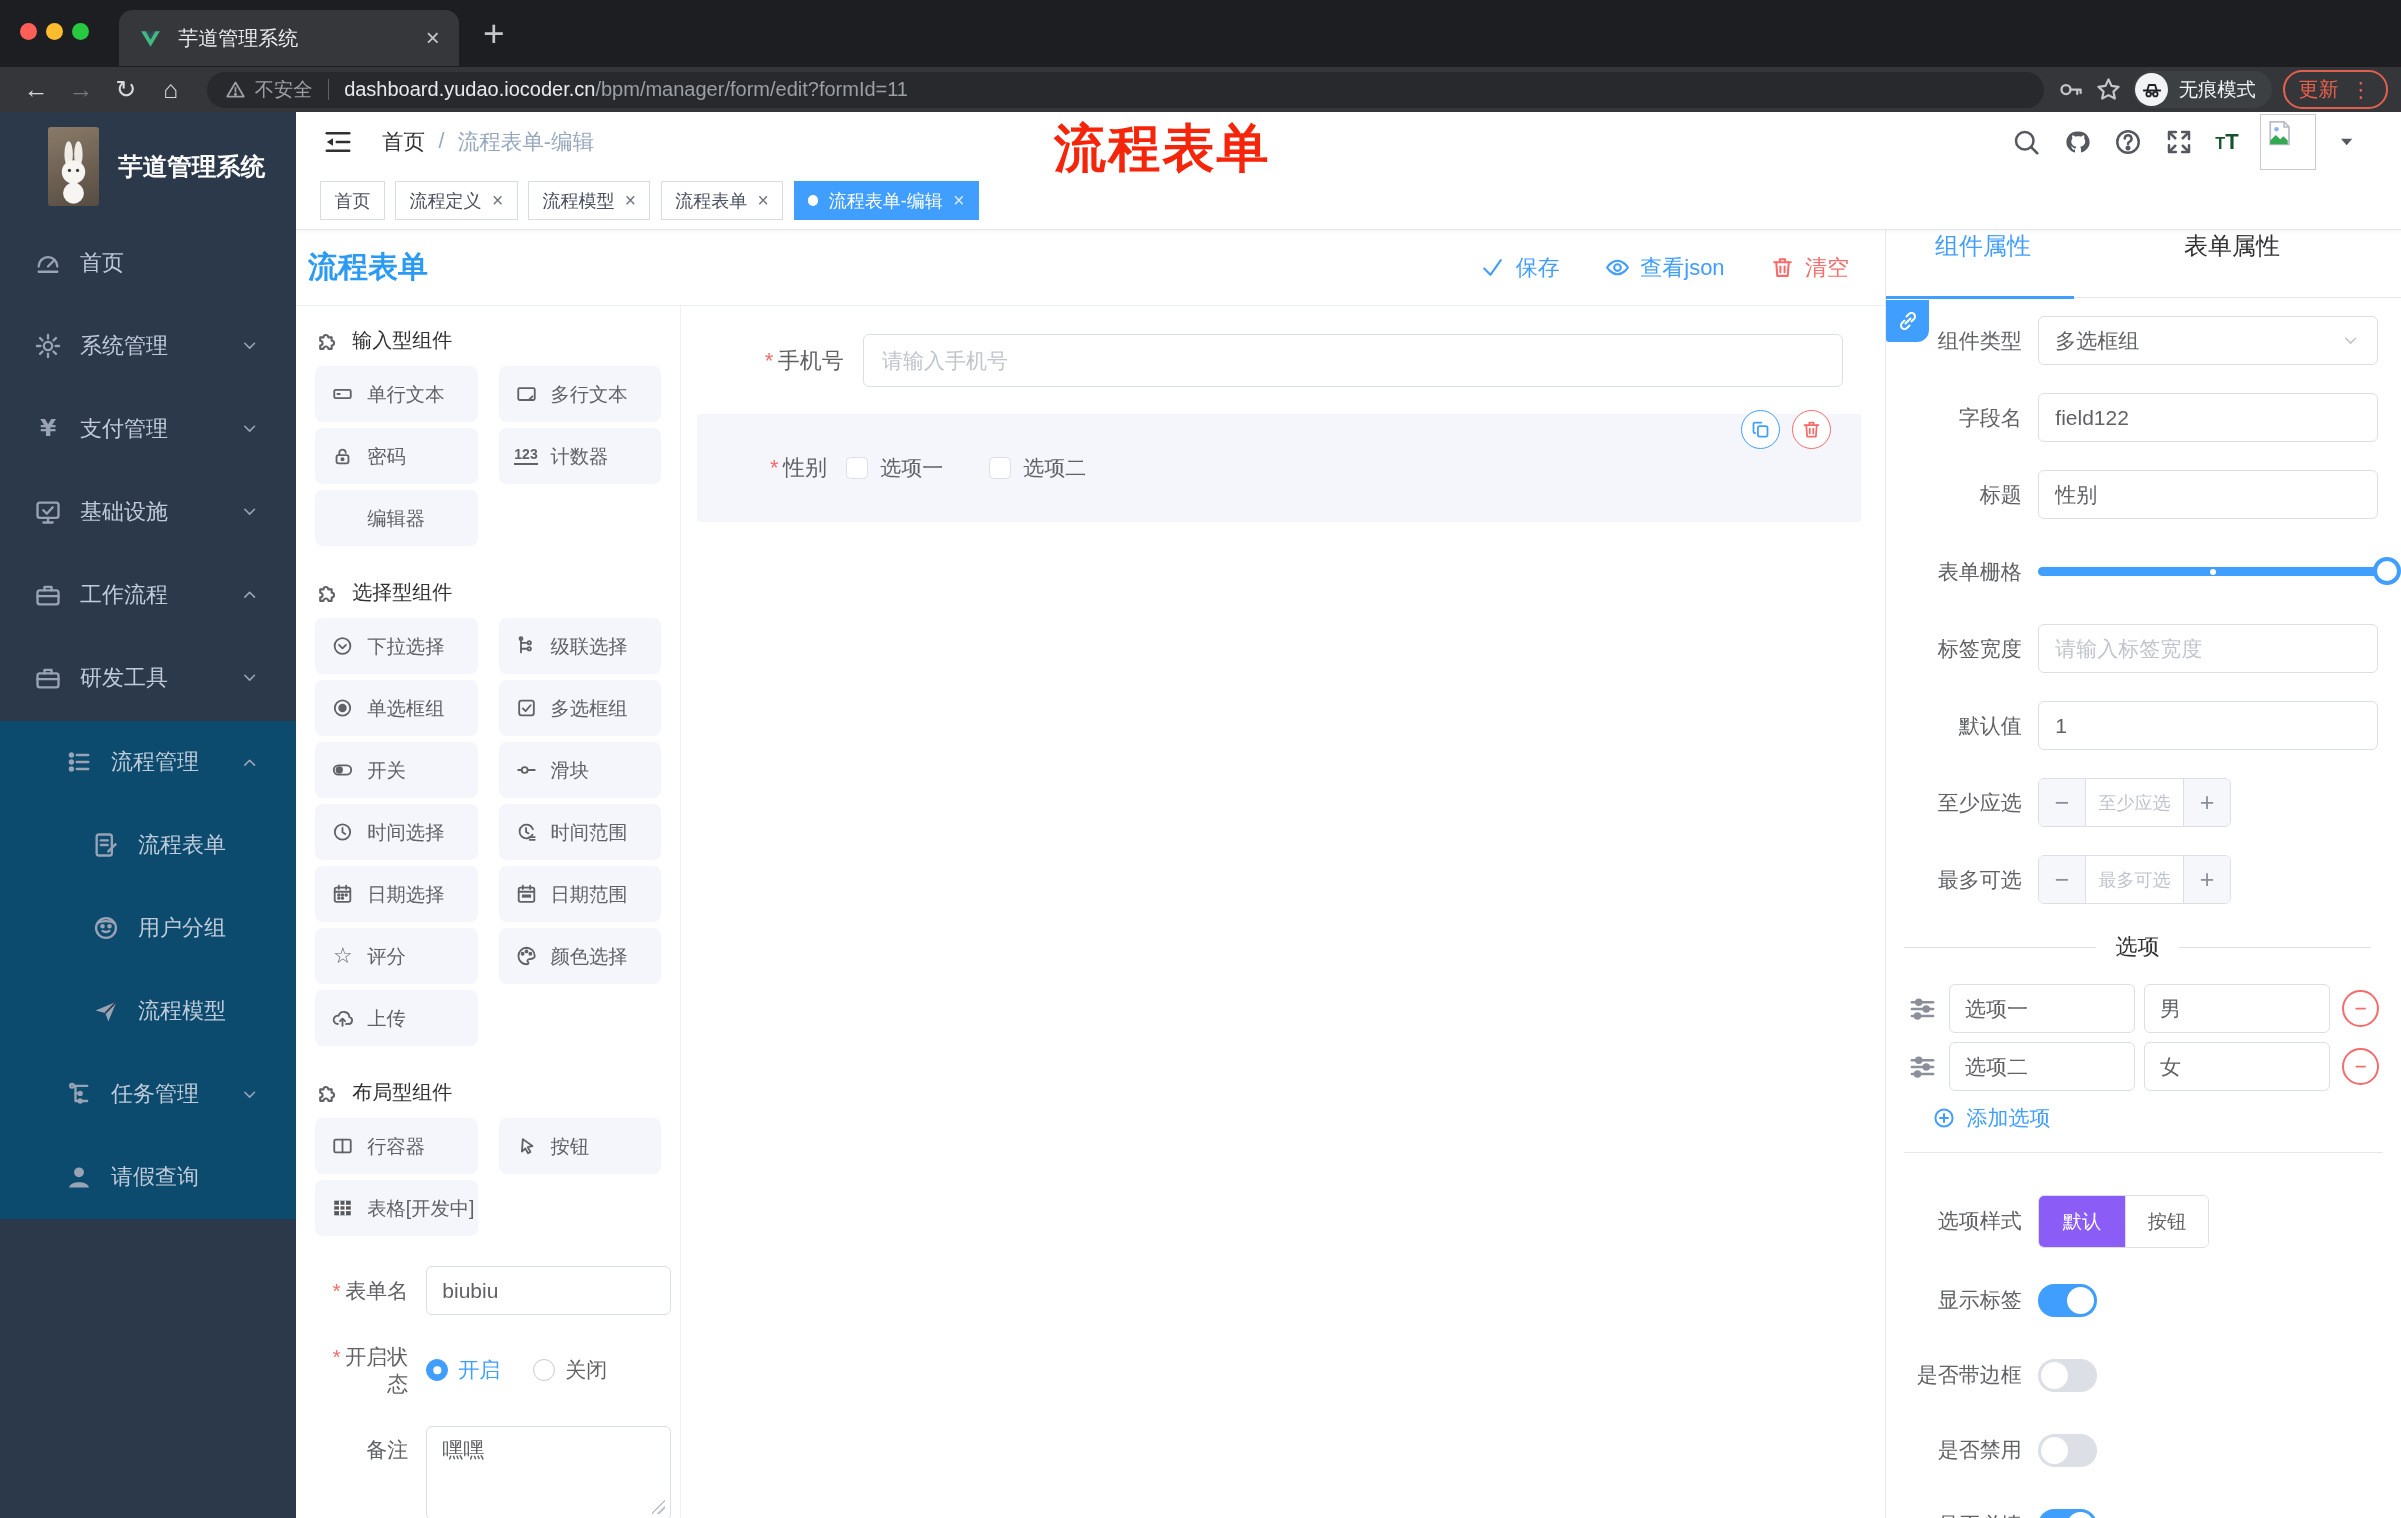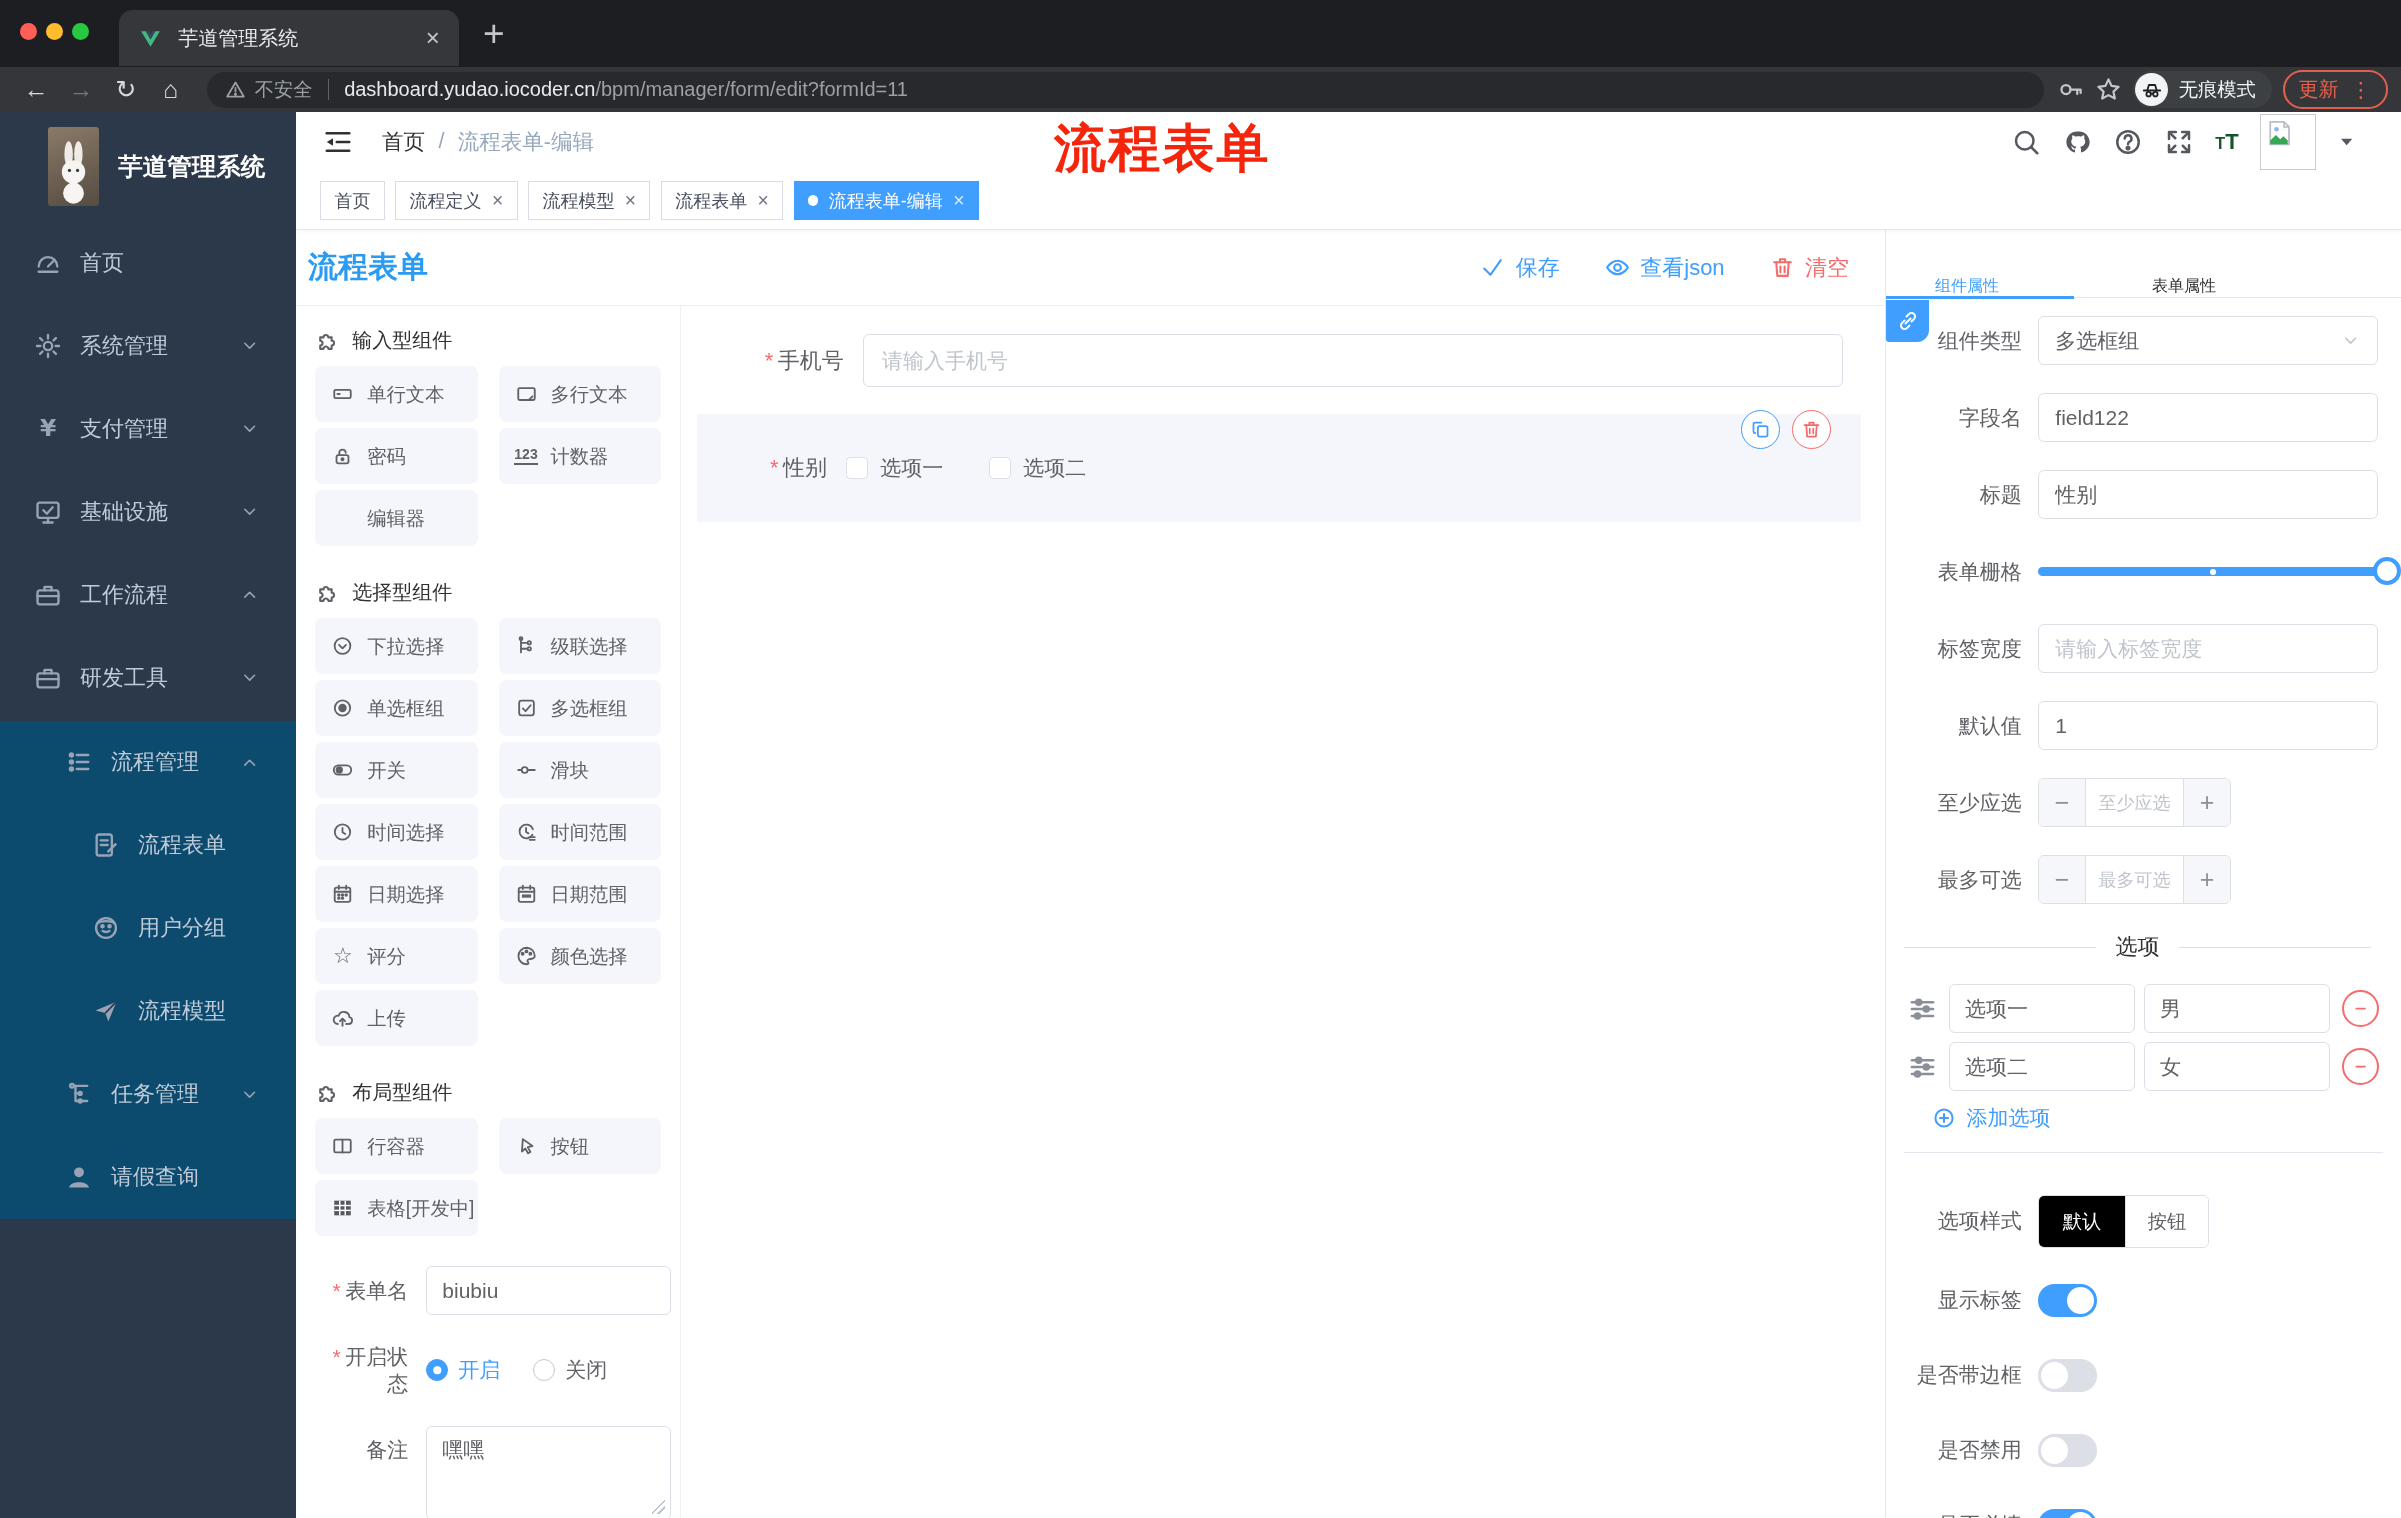--- a/index.html
+++ b/index.html
@@ -147,21 +147,21 @@
   .act-circle { width:39px; height:39px; border-radius:50%; background:#fff; display:flex;
     align-items:center; justify-content:center; cursor:pointer; }
   .act-circle .ic { width:21px; height:21px; }
   .act-copy { border:1.5px solid #409eff; color:#409eff; }
   .act-del { border:1.5px solid #f56c6c; color:#f56c6c; }
 
   
   .props { position:absolute; left:1885px; top:230px; width:516px; bottom:0; background:#fff;
     border-left:1.5px solid #e8eaf0; overflow:hidden; }
   .ptabs { position:relative; height:68px; border-bottom:1.5px solid #e4e7ed; display:flex;
-    align-items:flex-end; font-size:16px; }
+    align-items:flex-start; font-size:24px; }
   .ptab1 { margin-left:49px; color:#409eff; cursor:pointer; }
   .ptab2 { margin-left:153px; color:#303133; cursor:pointer; }
   .pbar { position:absolute; left:0; bottom:-1.5px; width:188px; height:3px; background:#409eff; }
   .chain { position:absolute; left:0; top:70px; width:43px; height:42px; background:#409eff;
     border-radius:0 0 12px 3px; display:flex; align-items:center; justify-content:center;
     color:#fff; cursor:pointer; z-index:2; }
   .chain .ic { width:24px; height:24px; }
   .pbody { padding-top:18px; }
   .prow { display:flex; align-items:center; padding-left:15px; margin-bottom:28px; }
   .plabel { width:137px; text-align:right; padding-right:16.3px; font-size:21px; color:#606266; flex:none; }
@@ -192,21 +192,21 @@
   .opt-input + .opt-input { margin-left:9px; }
   .opt-del { width:37px; height:37px; border-radius:50%; border:2.2px solid #f56c6c; color:#f56c6c;
     margin-left:12px; display:flex; align-items:center; justify-content:center; cursor:pointer; flex:none; }
   .opt-del .ic { width:19.3px; height:19.3px; }
   .add-opt { margin:13.4px 0 0 46px; color:#409eff; font-size:21px; display:flex; align-items:center;
     gap:10.4px; cursor:pointer; }
   .add-opt .ic { width:24px; height:24px; }
   .phr { border-top:1.5px solid #e4e7ed; margin:19.3px 18px 0 18px; }
   .seg-row { margin-top:42px; }
   .seg { display:flex; width:171px; height:53px; border:1.5px solid #dcdfe6; border-radius:6px; overflow:hidden; }
-  .seg-on { width:86px; background:#000000; color:#fff; display:flex; align-items:center;
+  .seg-on { width:86px; background:#8b5cf6; color:#fff; display:flex; align-items:center;
     justify-content:center; font-size:19.3px; cursor:pointer; }
   .seg-off { flex:1; background:#fff; color:#606266; border-left:1.5px solid #dcdfe6; display:flex;
     align-items:center; justify-content:center; font-size:19.3px; cursor:pointer; }
   .trow { display:flex; align-items:center; padding-left:15px; margin-bottom:42px; }
   .trow.first { margin-top:36px; }
   .toggle { width:59px; height:33px; border-radius:16.3px; position:relative; cursor:pointer; }
   .toggle.on { background:#409eff; }
   .toggle.off { background:#dcdfe6; }
   .toggle .knob { position:absolute; top:3px; width:27px; height:27px; border-radius:50%; background:#fff; }
   .toggle.on .knob { right:3px; }

